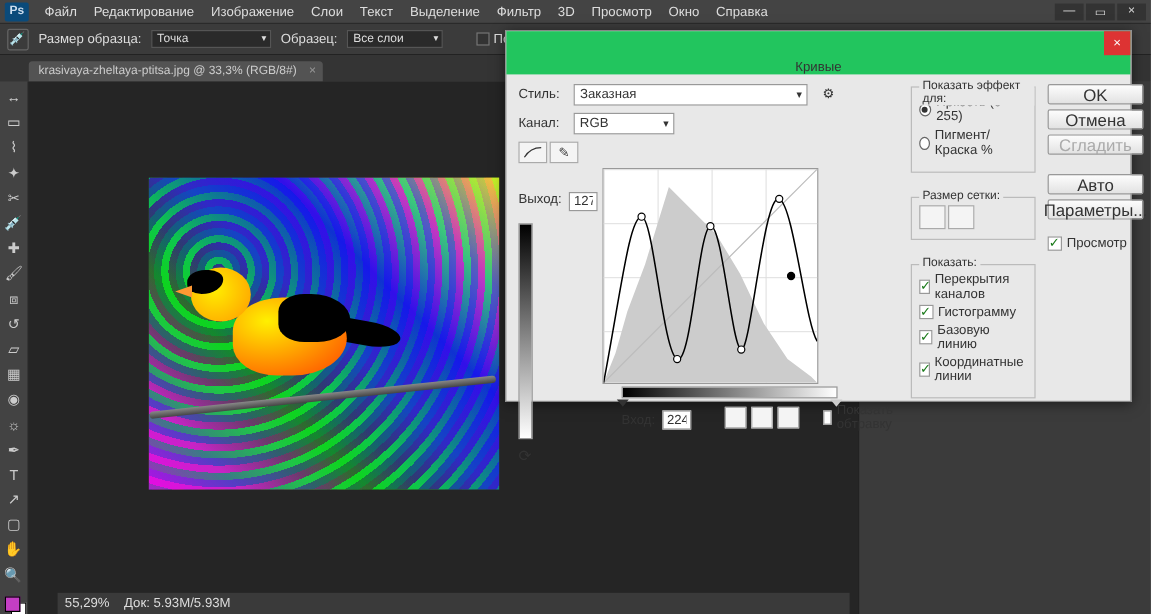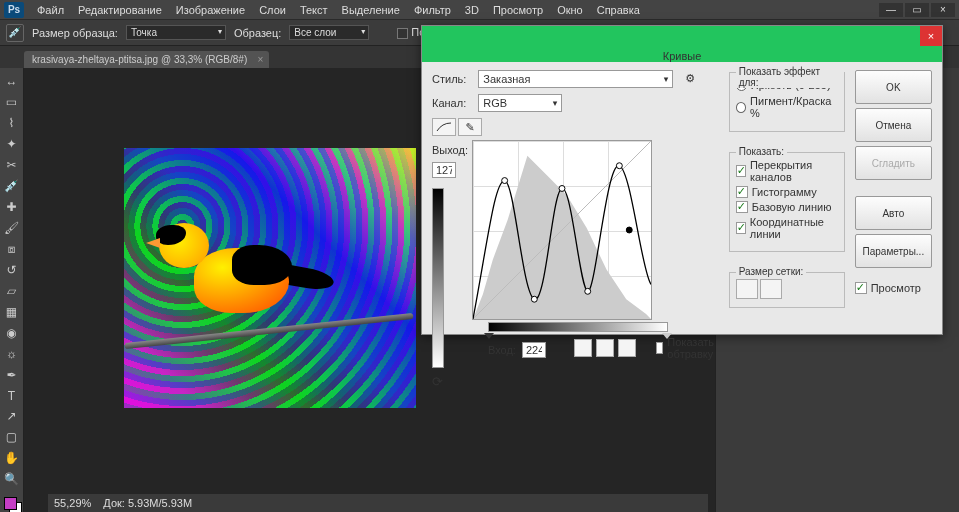--- a/index.html
+++ b/index.html
@@ -67,21 +67,21 @@
 .legend{position:absolute;top:-7px;left:6px;background:#e8e8e8;padding:0 3px;font-size:10px}
 .radio{display:flex;align-items:center;gap:4px;margin-bottom:4px}
 .rdot{width:11px;height:11px;border:1px solid #666;border-radius:50%;background:#fff;display:flex;align-items:center;justify-content:center}
 .rdot.sel:after{content:"";width:5px;height:5px;background:#333;border-radius:50%}
 .gridbtns{display:flex;gap:2px}
 .gbtn{width:22px;height:20px;border:1px solid #aaa;background:#f4f4f4}
 .chk{display:flex;align-items:center;gap:4px;margin-bottom:3px}
 .chkbox{width:12px;height:12px;border:1px solid #999;background:#fff;position:relative}
 .chkbox.on:after{content:"✓";position:absolute;left:0;top:-2px;font-size:11px;color:#1a7a1a}
 .dright{width:80px;display:flex;flex-direction:column;gap:4px}
-.dbtn{height:34px;border:1px solid #999;background:linear-gradient(#fdfdfd,#e2e2e2);font-size:10px;display:flex;align-items:center;justify-content:center;border-radius:2px}
+.dbtn{height:17px;border:1px solid #999;background:linear-gradient(#fdfdfd,#e2e2e2);font-size:14px;display:flex;align-items:center;justify-content:center;border-radius:2px}
 .dbtn.dis{color:#aaa}
 .gear{width:14px;height:14px;display:inline-block}
 </style>
 </head>
 <body>
 
 <div class="menubar">
   <div class="ps-logo">Ps</div>
   <div class="mi">Файл</div>
   <div class="mi">Редактирование</div>
@@ -183,21 +183,21 @@
       <div class="curvebtns">
         <div class="cbtn">
             <svg width="16" height="12">
               <path d="M1 10 Q6 2 15 2" stroke="#333" fill="none"></path>
             </svg>
           </div>
         <div class="cbtn">✎</div>
       </div>
       <div class="curvewrap">
         <div style="display:flex;flex-direction:column;justify-content:end;gap:4px">
-          <div class="iolbl" style="flex-direction:column;align-items:start;margin-bottom:6px">
+          <div class="iolbl" style="flex-direction:row;align-items:start;margin-bottom:6px">
             <span>Выход:</span>
             <input class="numin" value="127" style="">
           </div>
           <div class="vgrad"></div>
         </div>
         <div>
           <div class="graph">
             <div class="grid"></div>
             <svg class="histo" viewBox="0 0 180 180">
               <path d="M0 180 L10 155 L20 120 L35 80 L55 15 L75 35 L95 55 L115 88 L135 130 L155 160 L175 175 L180 180 Z" fill="#ccc"></path>
@@ -245,44 +245,44 @@
         <div class="radio">
             <span class="rdot sel"></span>
             <span>Яркость (0-255)</span>
           </div>
         <div class="radio">
             <span class="rdot"></span>
             <span>Пигмент/Краска %</span>
           </div>
       </div>
       <div class="fieldset">
-        <span class="legend">Показать:</span>
-        <div class="chk">
-            <span class="chkbox on"></span>
-            <span>Перекрытия каналов</span>
-          </div>
-        <div class="chk">
-            <span class="chkbox on"></span>
-            <span>Гистограмму</span>
-          </div>
-        <div class="chk">
-            <span class="chkbox on"></span>
-            <span>Базовую линию</span>
-          </div>
-        <div class="chk">
-            <span class="chkbox on"></span>
-            <span>Координатные линии</span>
-          </div>
-      </div>
-      <div class="fieldset">
         <span class="legend">Размер сетки:</span>
         <div class="gridbtns">
           <div class="gbtn"></div>
           <div class="gbtn"></div>
         </div>
+      </div>
+      <div class="fieldset">
+        <span class="legend">Показать:</span>
+        <div class="chk">
+            <span class="chkbox on"></span>
+            <span>Перекрытия каналов</span>
+          </div>
+        <div class="chk">
+            <span class="chkbox on"></span>
+            <span>Гистограмму</span>
+          </div>
+        <div class="chk">
+            <span class="chkbox on"></span>
+            <span>Базовую линию</span>
+          </div>
+        <div class="chk">
+            <span class="chkbox on"></span>
+            <span>Координатные линии</span>
+          </div>
       </div>
     </div>
 
     <div class="dright">
       <div class="dbtn">OK</div>
       <div class="dbtn">Отмена</div>
       <div class="dbtn dis">Сгладить</div>
       <div style="height:8px"></div>
       <div class="dbtn">Авто</div>
       <div class="dbtn">Параметры...</div>

